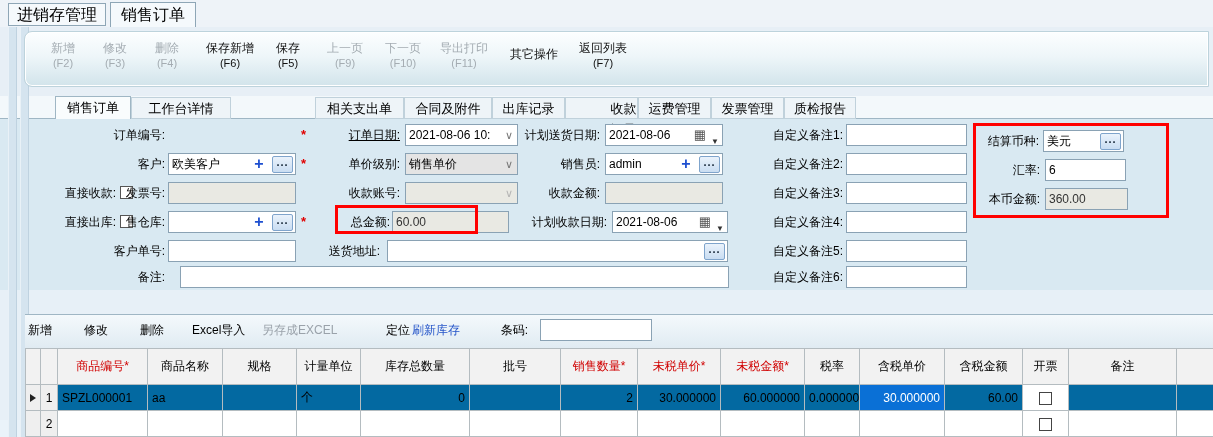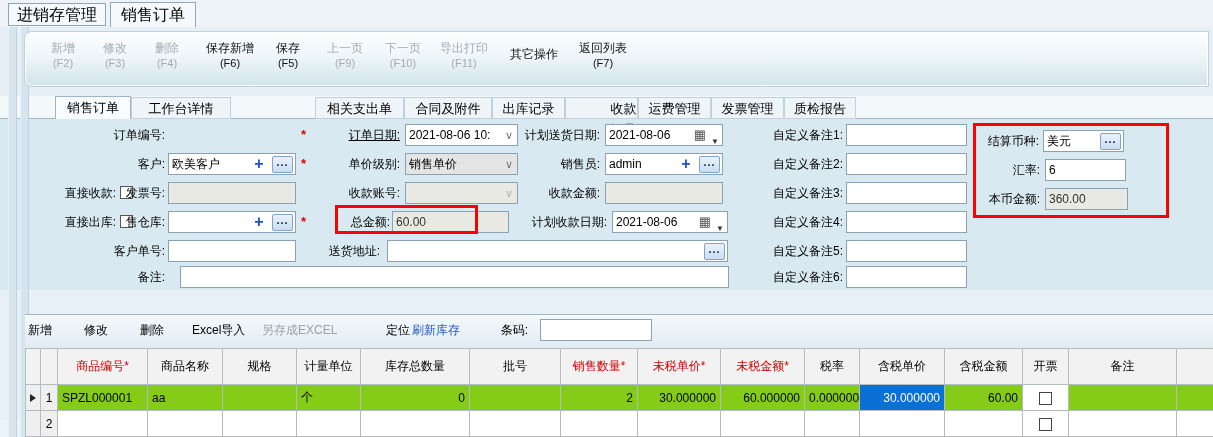--- a/index.html
+++ b/index.html
@@ -76,21 +76,21 @@
   
   table.grid { position:absolute; left:25px; top:348px; width:1188px;
                border-collapse:collapse; table-layout:fixed;
                background:#fff; border:1px solid #98a6ad; }
   .grid th { height:36px; background:#f2f2f2; border:1px solid #b4bcc0;
              font-weight:normal; font-size:12px; overflow:hidden; white-space:nowrap; }
   .grid th.req { color:#d00000; }
   .grid td { height:26px; border:1px solid #b4bcc0; font-size:12px; padding:0 4px;
              overflow:hidden; white-space:nowrap; }
   .grid td.num { background:#efefef; text-align:center; }
-  .grid tr.r1 td { background:#84cc16; }
+  .grid tr.r1 td { background:#0369a1; }
   .grid tr.r1 td.num { background:#efefef; }
   .grid tr.r1 td.white, .grid tr.r2 td.white { background:#fff; text-align:center; }
   .grid td.ar { text-align:right; }
   .grid td.sel { background:#0a70d6 !important; color:#fff; }
   .rowarrow { display:inline-block; width:0; height:0; border-left:6px solid #222;
               border-top:4px solid transparent; border-bottom:4px solid transparent; }
   .gridcb { display:inline-block; width:13px; height:13px; background:#fff;
             border:1px solid #444; vertical-align:middle; }
 </style>
 </head>

